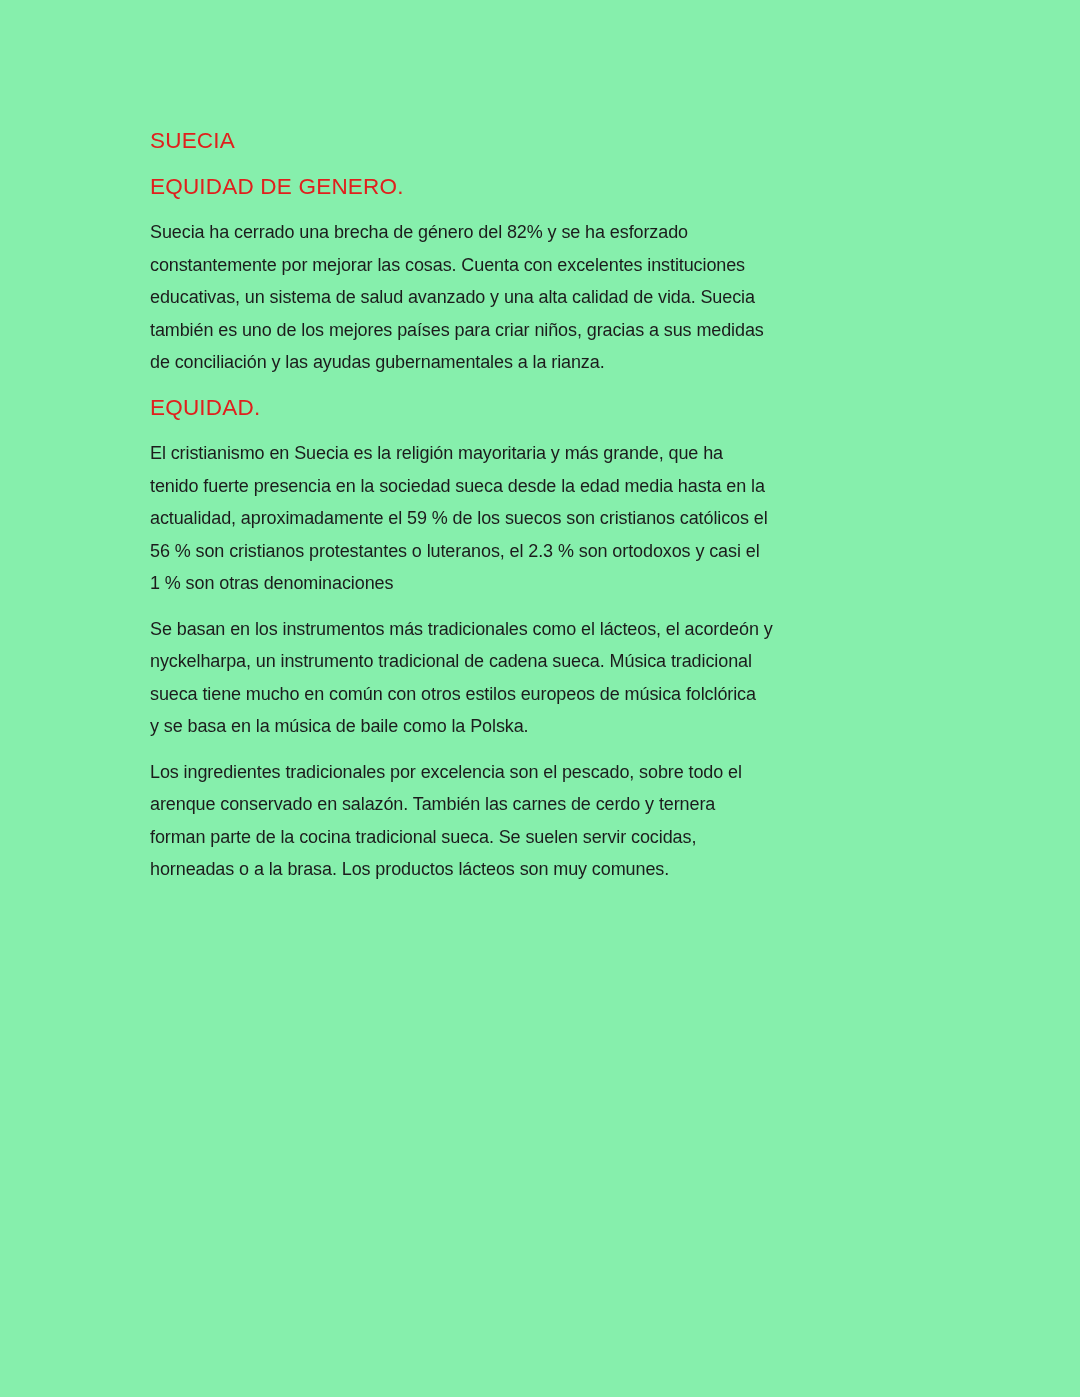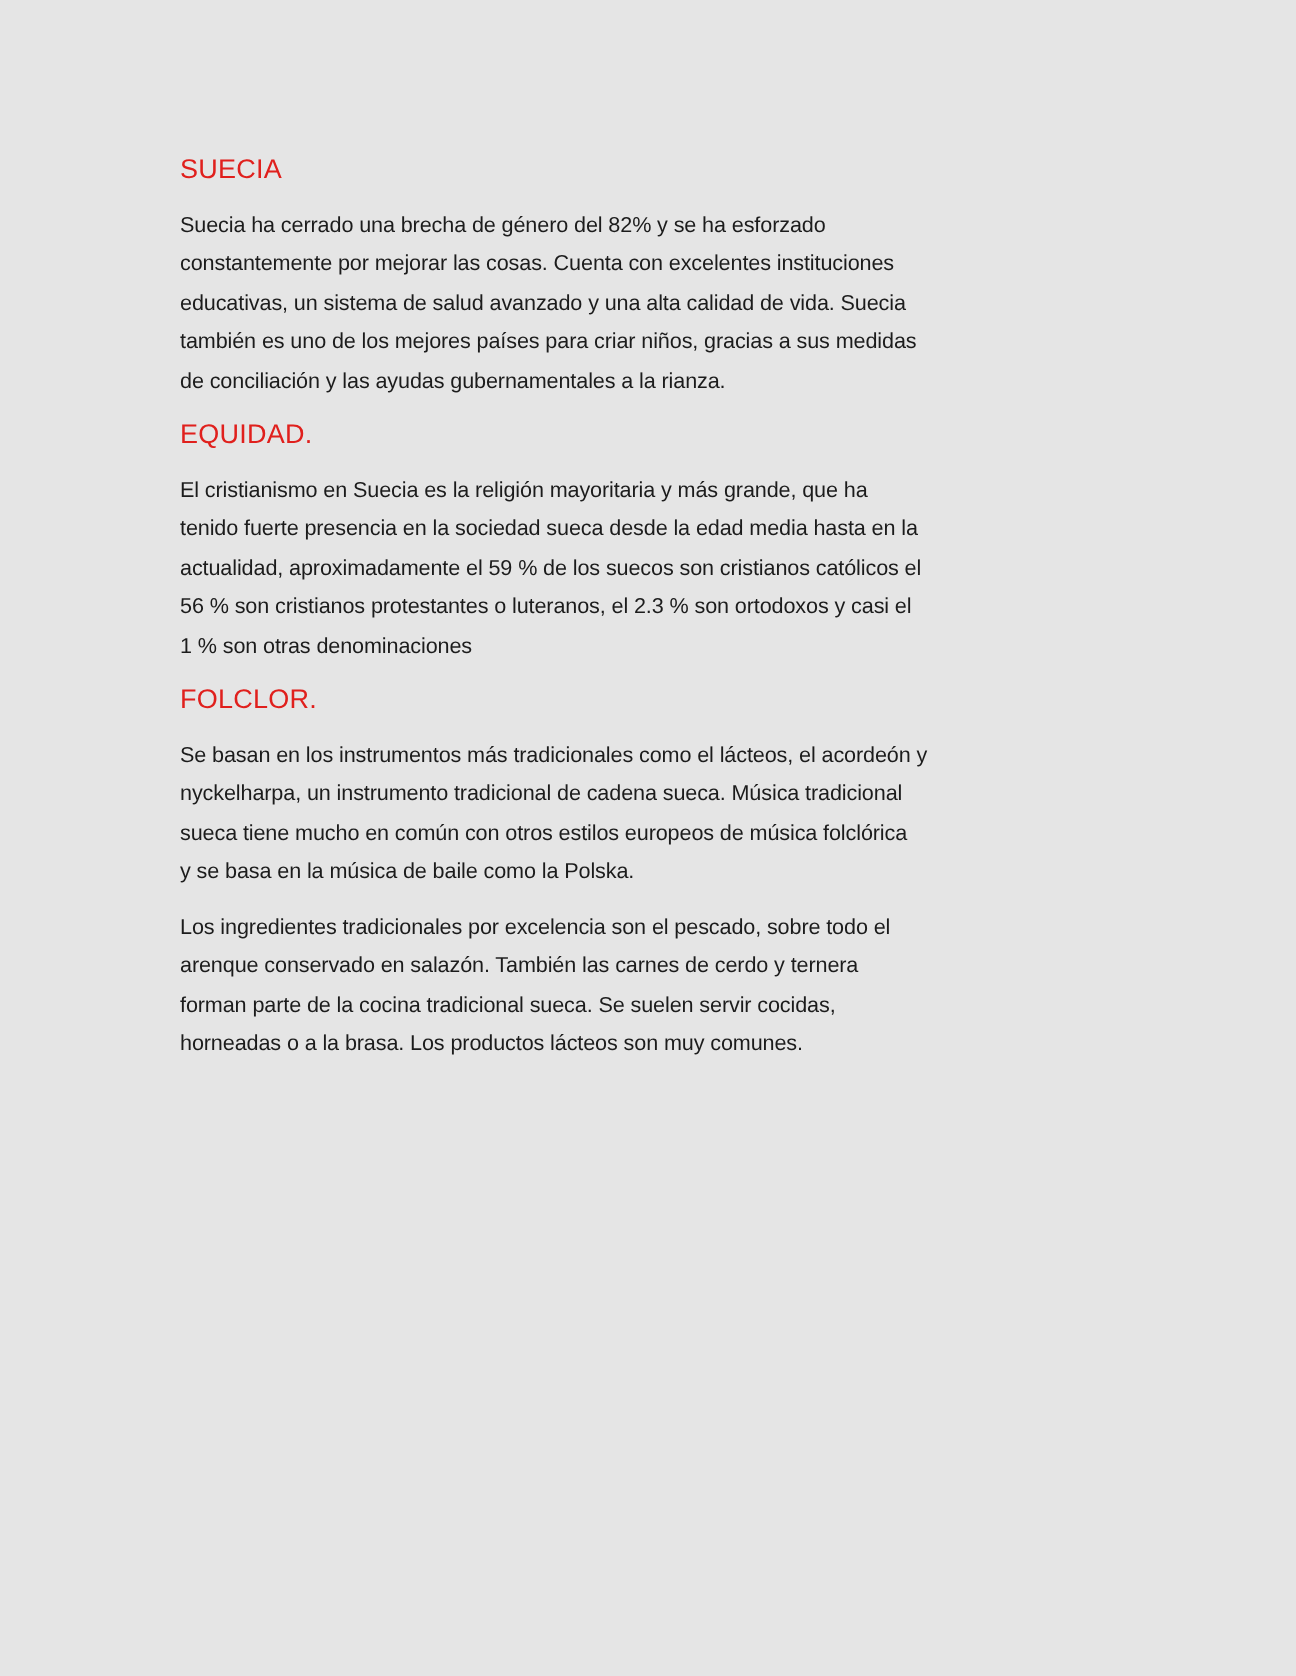--- a/index.html
+++ b/index.html
@@ -4,21 +4,21 @@
 <style>
   * { margin: 0; padding: 0; box-sizing: border-box; }
   html, body {
     background: #ffffff;
     font-family: "Liberation Sans", sans-serif;
   }
   .page {
     position: relative;
     width: 1080px;
     height: 1397px;
-    background: #e5e5e5;
+    background: #86efac;
     padding: 125px 50px 0 150px;
     overflow: hidden;
   }
   .doc-heading {
     color: #e0201d;
     font-size: 22.5px;
     font-weight: 400;
     line-height: 32.5px;
     margin-bottom: 13px;
     letter-spacing: 0.2px;
@@ -35,38 +35,38 @@
   }
 </style>
 </head>
 <body>
 
 <div class="page">
 
   <div class="doc-heading">SUECIA</div>
 
   <div>
+    <div class="doc-heading">EQUIDAD DE GENERO.</div>
     <div class="doc-para">Suecia ha cerrado una brecha de género del 82% y se ha esforzado
 constantemente por mejorar las cosas. Cuenta con excelentes instituciones
 educativas, un sistema de salud avanzado y una alta calidad de vida. Suecia
 también es uno de los mejores países para criar niños, gracias a sus medidas
 de conciliación y las ayudas gubernamentales a la rianza.</div>
   </div>
 
   <div>
     <div class="doc-heading">EQUIDAD.</div>
     <div class="doc-para">El cristianismo en Suecia es la religión mayoritaria y más grande, que ha
 tenido fuerte presencia en la sociedad sueca desde la edad media hasta en la
 actualidad, aproximadamente el 59 % de los suecos son cristianos católicos el
 56 % son cristianos protestantes o luteranos, el 2.3 % son ortodoxos y casi el
 1 % son otras denominaciones</div>
   </div>
 
   <div>
-    <div class="doc-heading">FOLCLOR.</div>
     <div class="doc-para">Se basan en los instrumentos más tradicionales como el lácteos, el acordeón y
 nyckelharpa, un instrumento tradicional de cadena sueca. Música tradicional
 sueca tiene mucho en común con otros estilos europeos de música folclórica
 y se basa en la música de baile como la Polska.</div>
   </div>
 
   <div>
     <div class="doc-para">Los ingredientes tradicionales por excelencia son el pescado, sobre todo el
 arenque conservado en salazón. También las carnes de cerdo y ternera
 forman parte de la cocina tradicional sueca. Se suelen servir cocidas,

